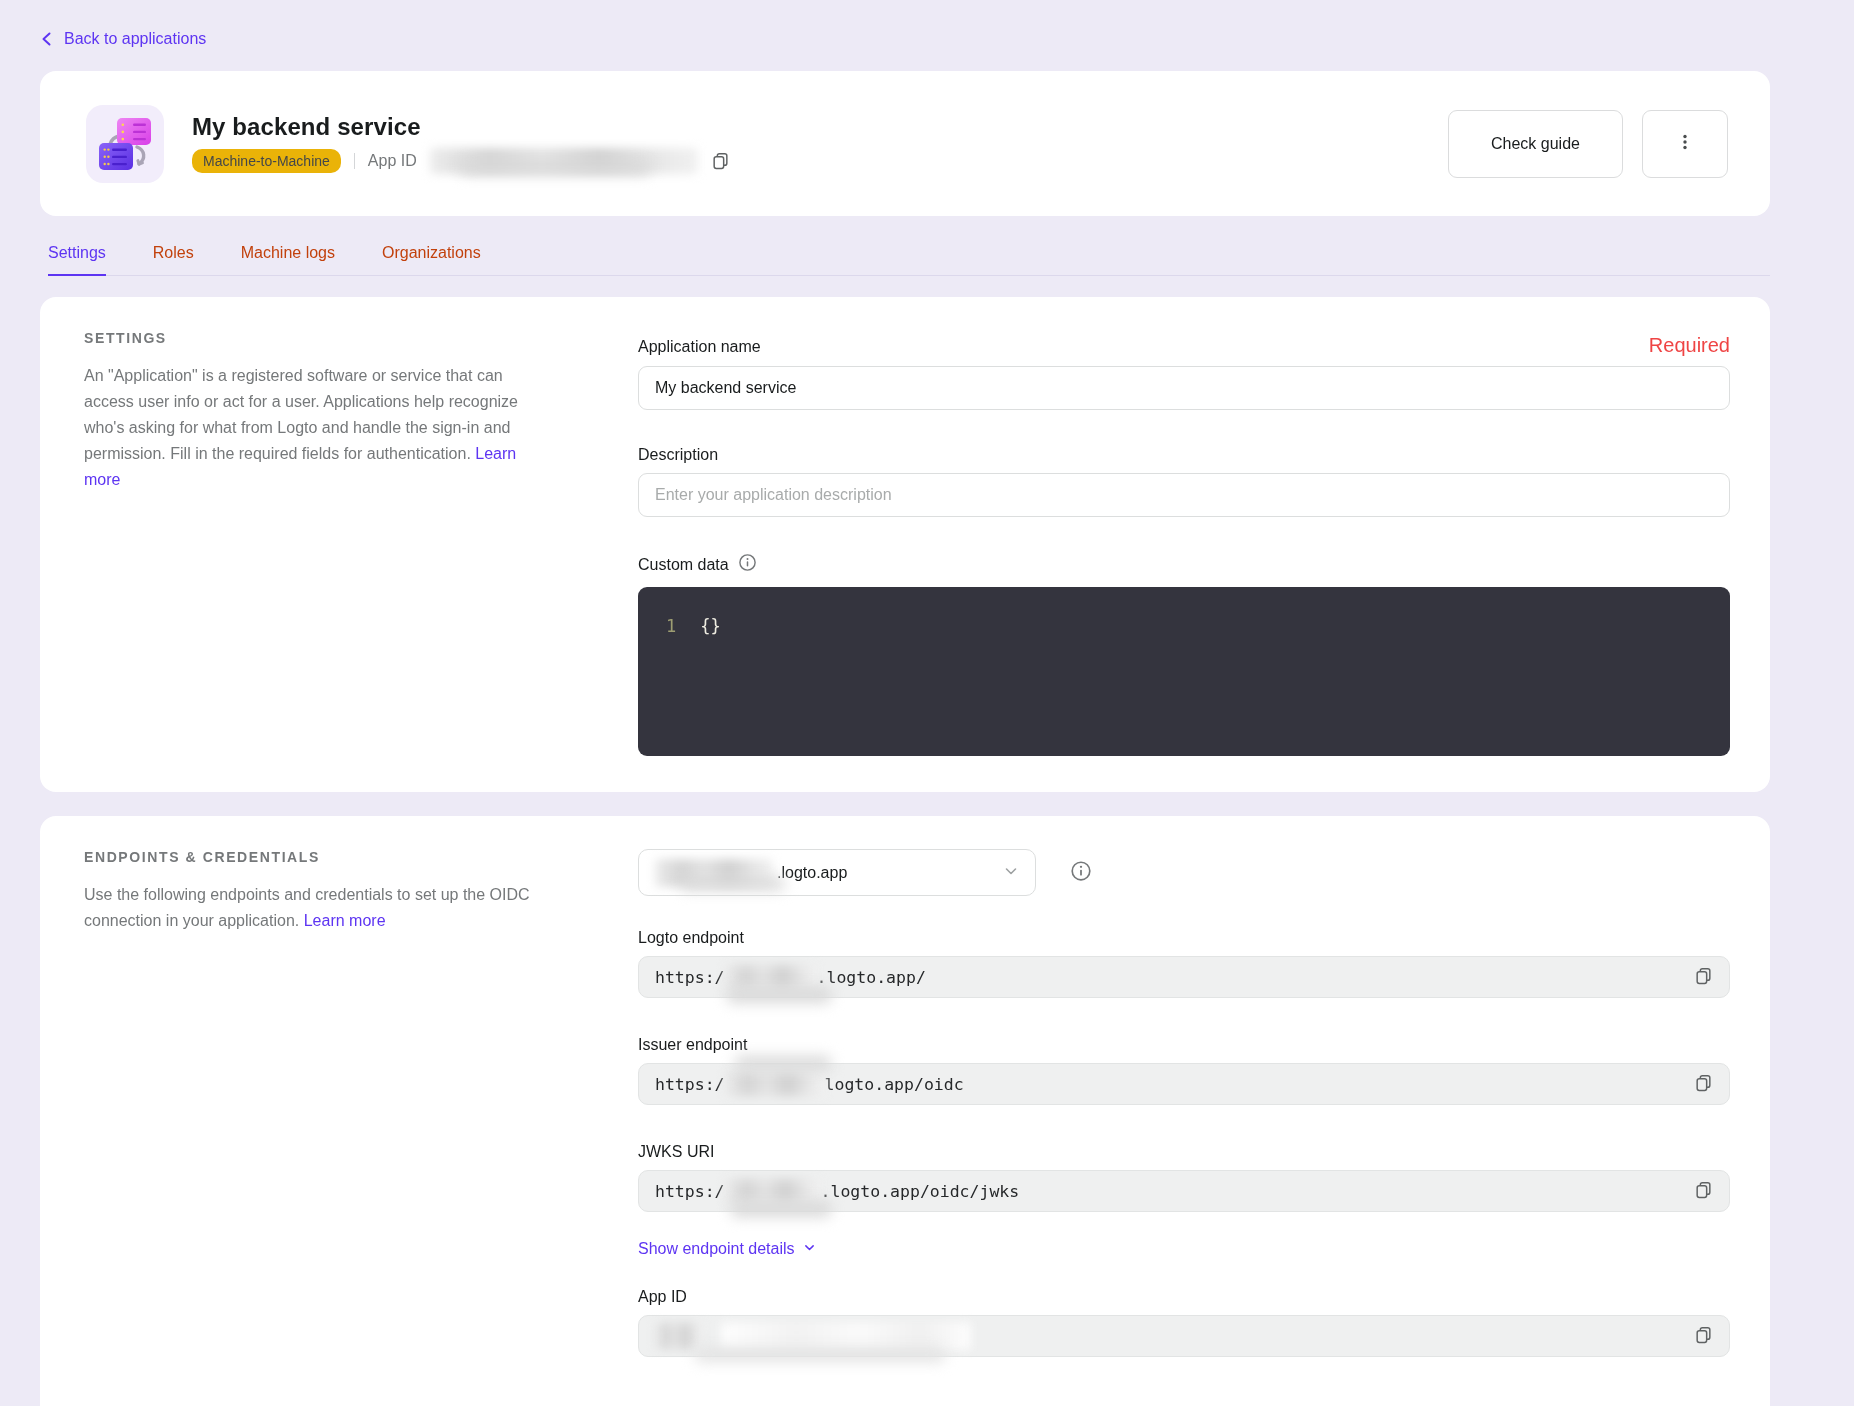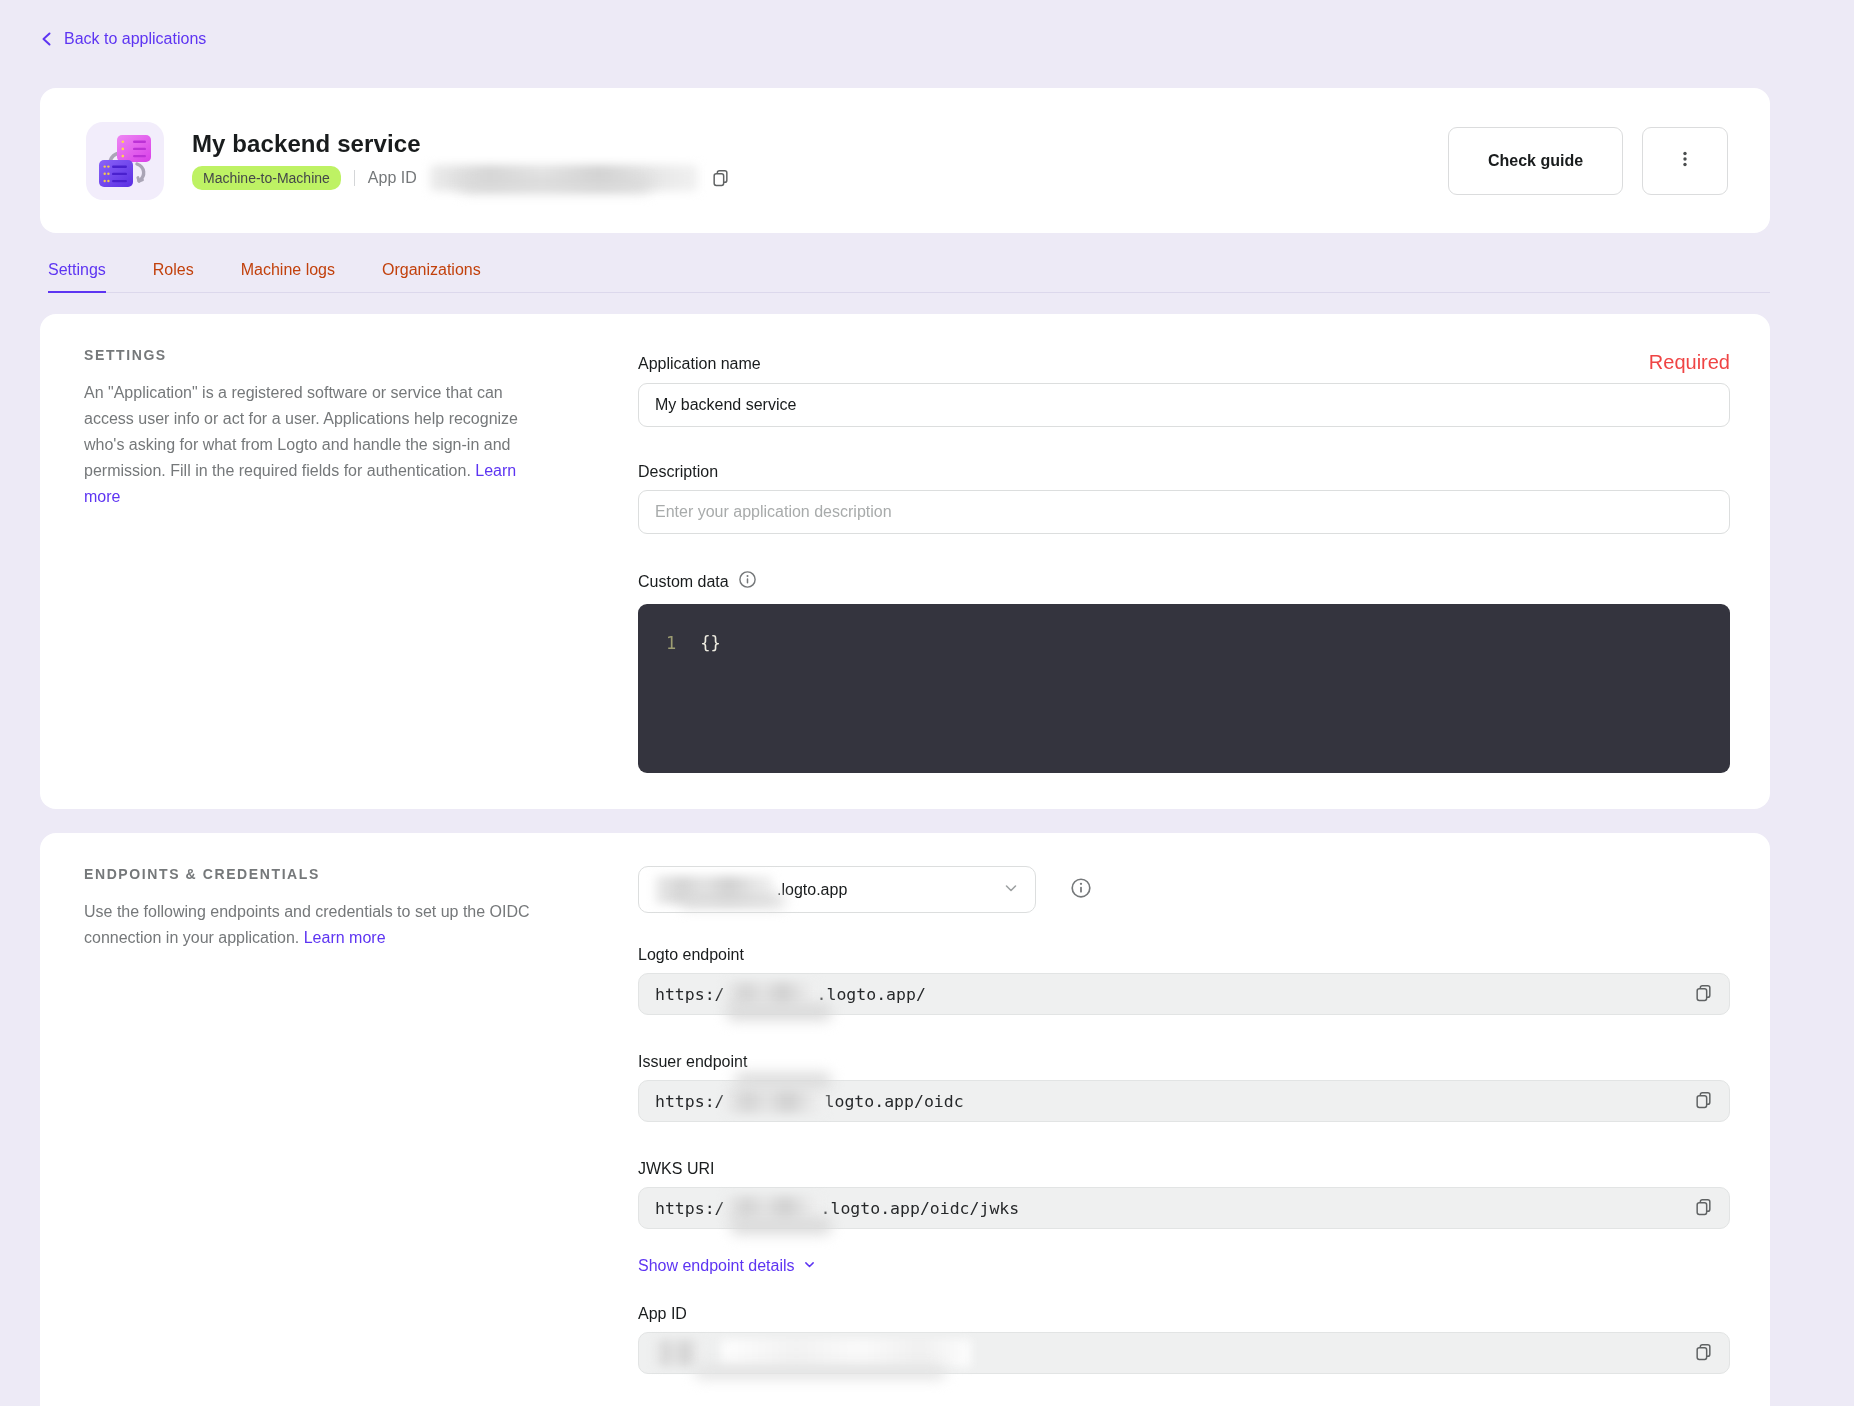--- a/index.html
+++ b/index.html
@@ -6,37 +6,37 @@
   html,body { width:1854px; height:1406px; overflow:hidden; }
   body {
     background:#edeaf6;
     font-family:"Liberation Sans", sans-serif;
     color:#1a1c1d;
     -webkit-font-smoothing:antialiased;
   }
   .page { padding:30px 84px 0 40px; }
 
   
-  .back-row { display:flex; align-items:center; gap:10px; margin-bottom:40px; }
+  .back-row { display:flex; align-items:center; gap:10px; margin-bottom:23px; }
   .back-link { display:flex; align-items:center; gap:10px; color:#5d34f2; font-size:16px; font-weight:500; cursor:pointer; text-decoration:none; }
   .back-link svg { display:block; }
 
   
   .card { background:#ffffff; border-radius:16px; }
   .header-card { height:145px; display:flex; align-items:center; padding:0 42px 0 46px; margin-bottom:28px; }
   .app-logo { width:78px; height:78px; flex-shrink:0; margin-right:28px; }
   .header-info { display:flex; flex-direction:column; gap:7px; }
   .app-title { font-size:24px; font-weight:700; color:#191c1d; letter-spacing:.1px; }
   .meta-row { display:flex; align-items:center; gap:13px; }
-  .type-badge { background:#bef264; color:#444749; font-size:14px; font-weight:500; border-radius:10px; padding:3px 11px; line-height:18px; }
+  .type-badge { background:#eab308; color:#444749; font-size:14px; font-weight:500; border-radius:10px; padding:3px 11px; line-height:18px; }
   .meta-sep { width:1px; height:16px; background:#d4d6d8; }
   .meta-appid { color:#75787a; font-size:16px; }
   .appid-redacted { position:relative; width:300px; height:26px; }
   .header-actions { margin-left:auto; display:flex; align-items:center; gap:19px; }
-  .btn { background:#fff; border:1px solid #dbdcdd; border-radius:9px; height:68px; display:inline-flex; align-items:center; justify-content:center; font-size:16px; font-weight:700; color:#191c1d; cursor:pointer; font-family:inherit; }
+  .btn { background:#fff; border:1px solid #dbdcdd; border-radius:9px; height:68px; display:inline-flex; align-items:center; justify-content:center; font-size:16px; font-weight:400; color:#191c1d; cursor:pointer; font-family:inherit; }
   .btn-guide { width:175px; }
   .btn-kebab { width:86px; }
 
   
   .tab-bar { display:flex; gap:47px; margin-left:8px; border-bottom:1px solid #dcd8ec; }
   .tab { font-size:16px; color:#c2410c; padding-bottom:12px; cursor:pointer; border-bottom:2px solid transparent; margin-bottom:-1px; }
   .tab.active { color:#5d34f2; font-weight:500; border-bottom-color:#5d34f2; }
 
   
   .section-card { display:flex; padding:33px 40px 36px 44px; }

